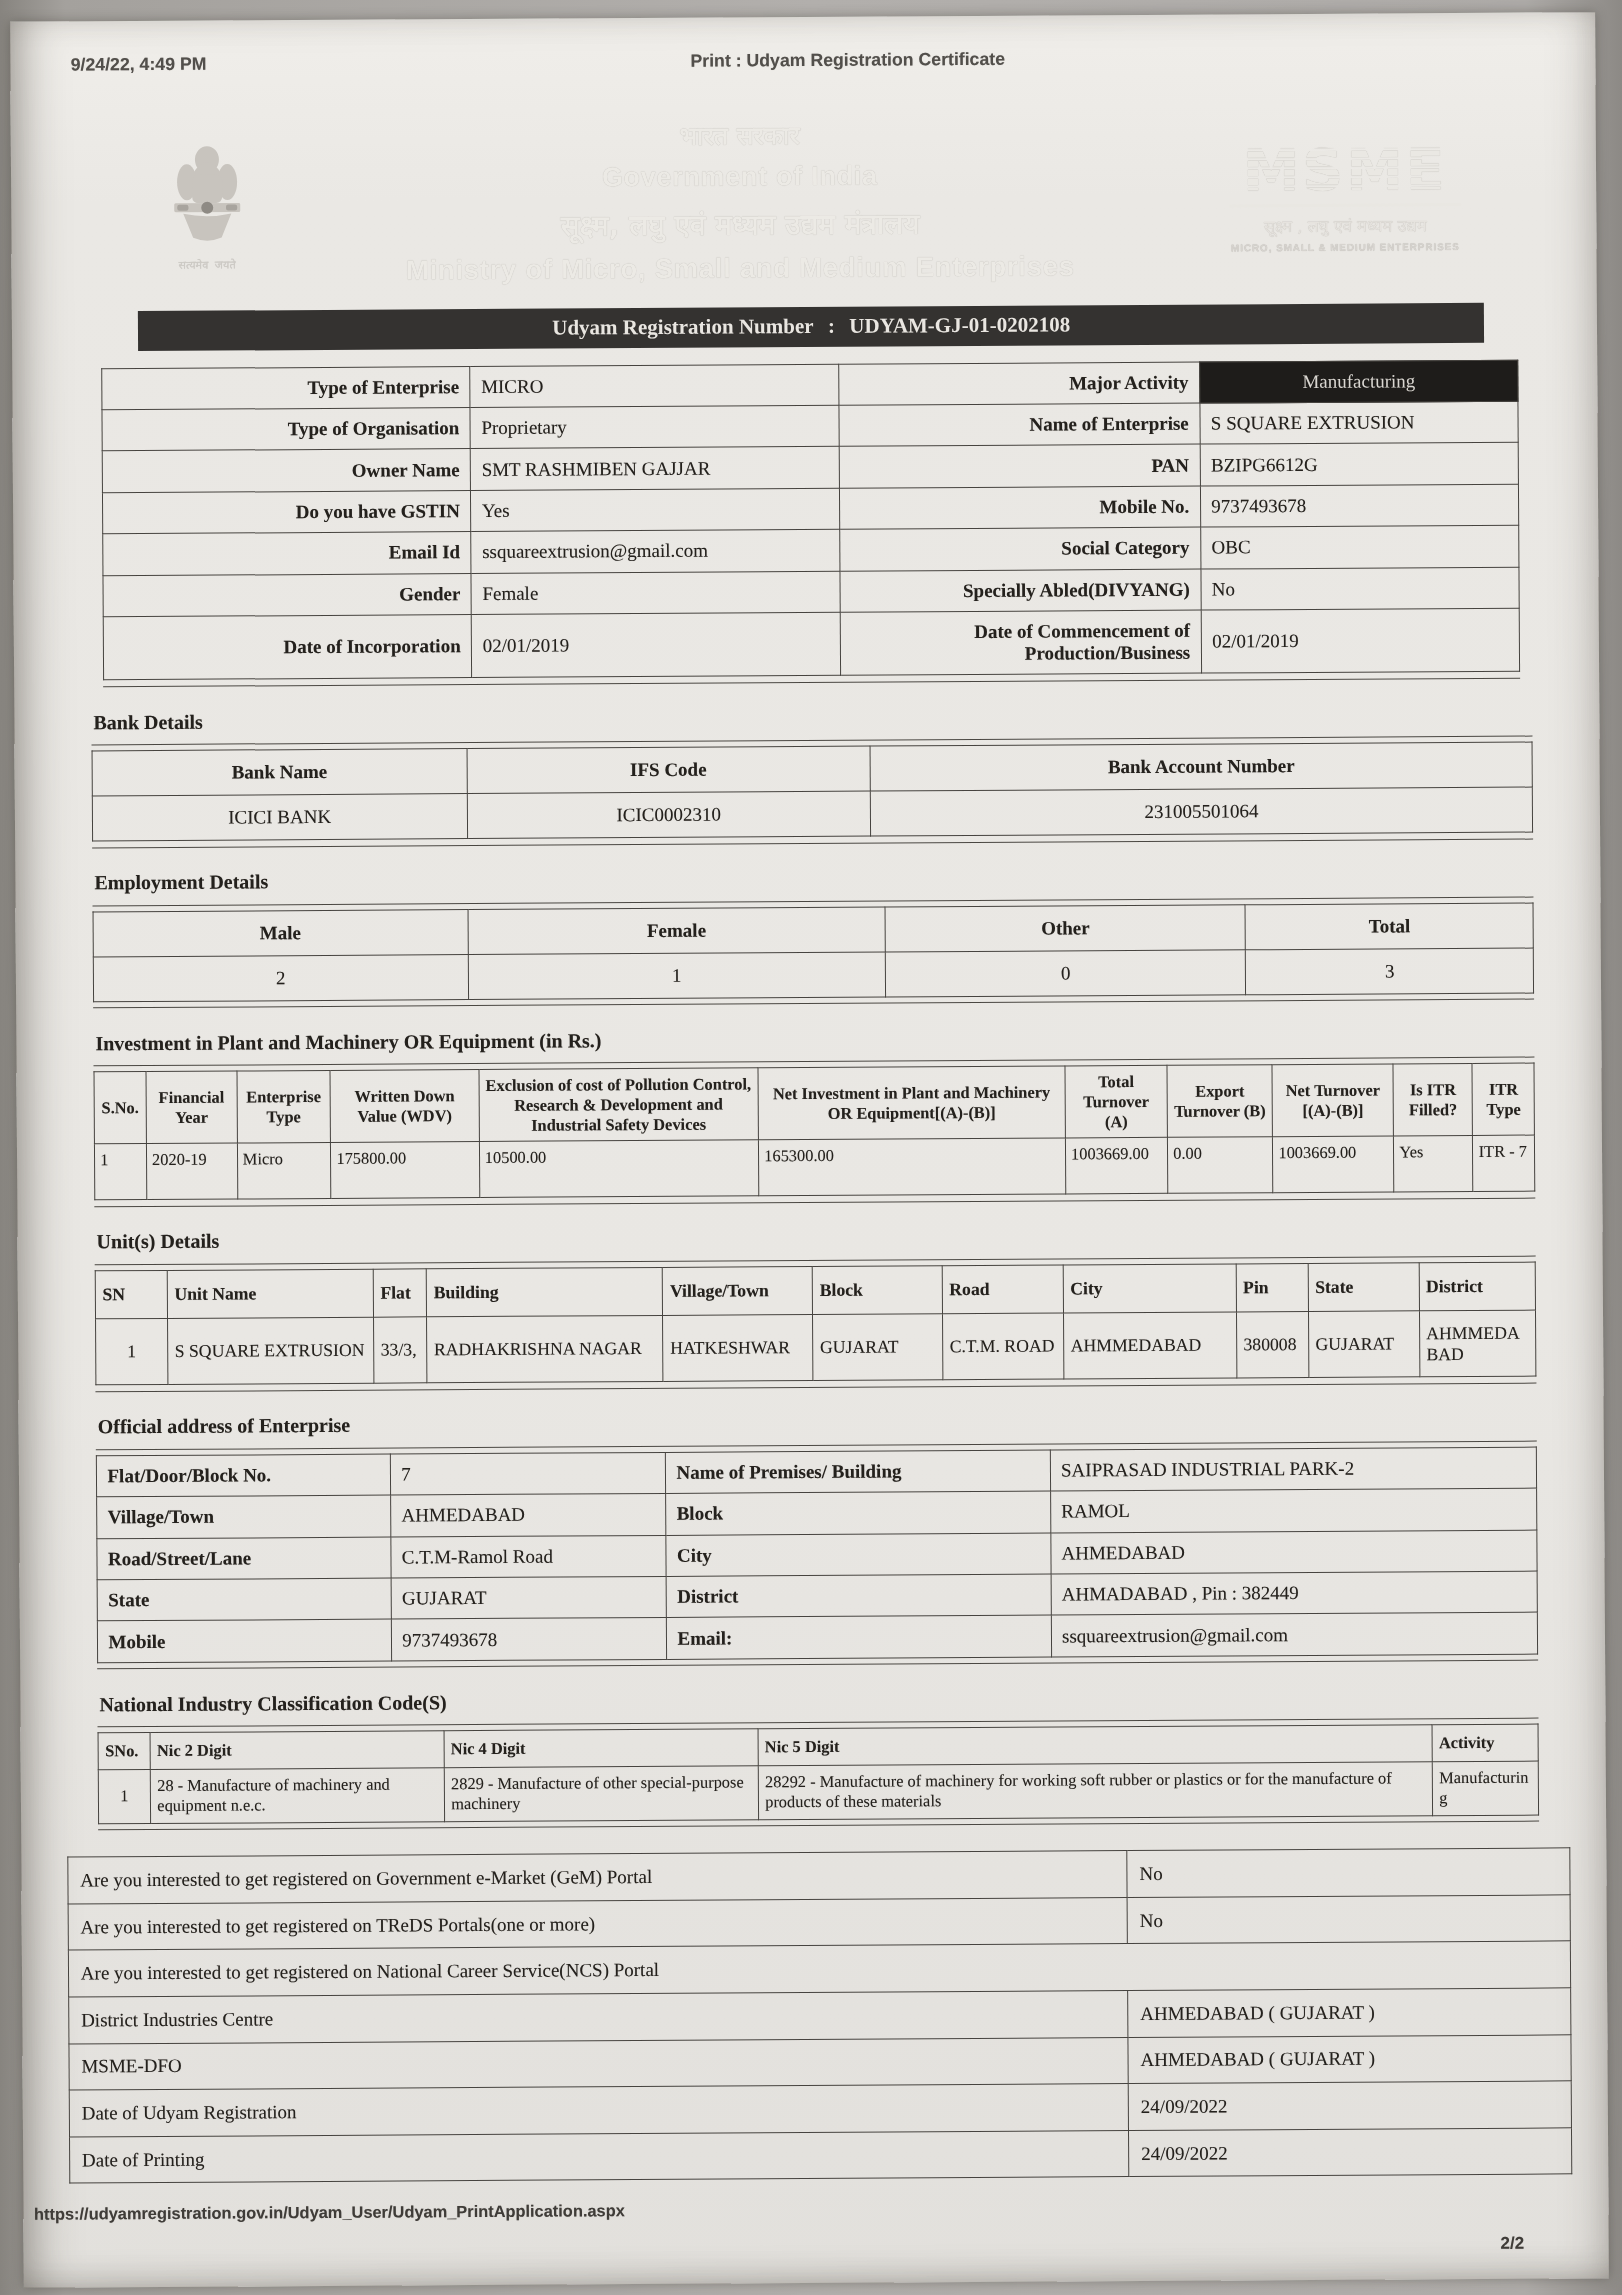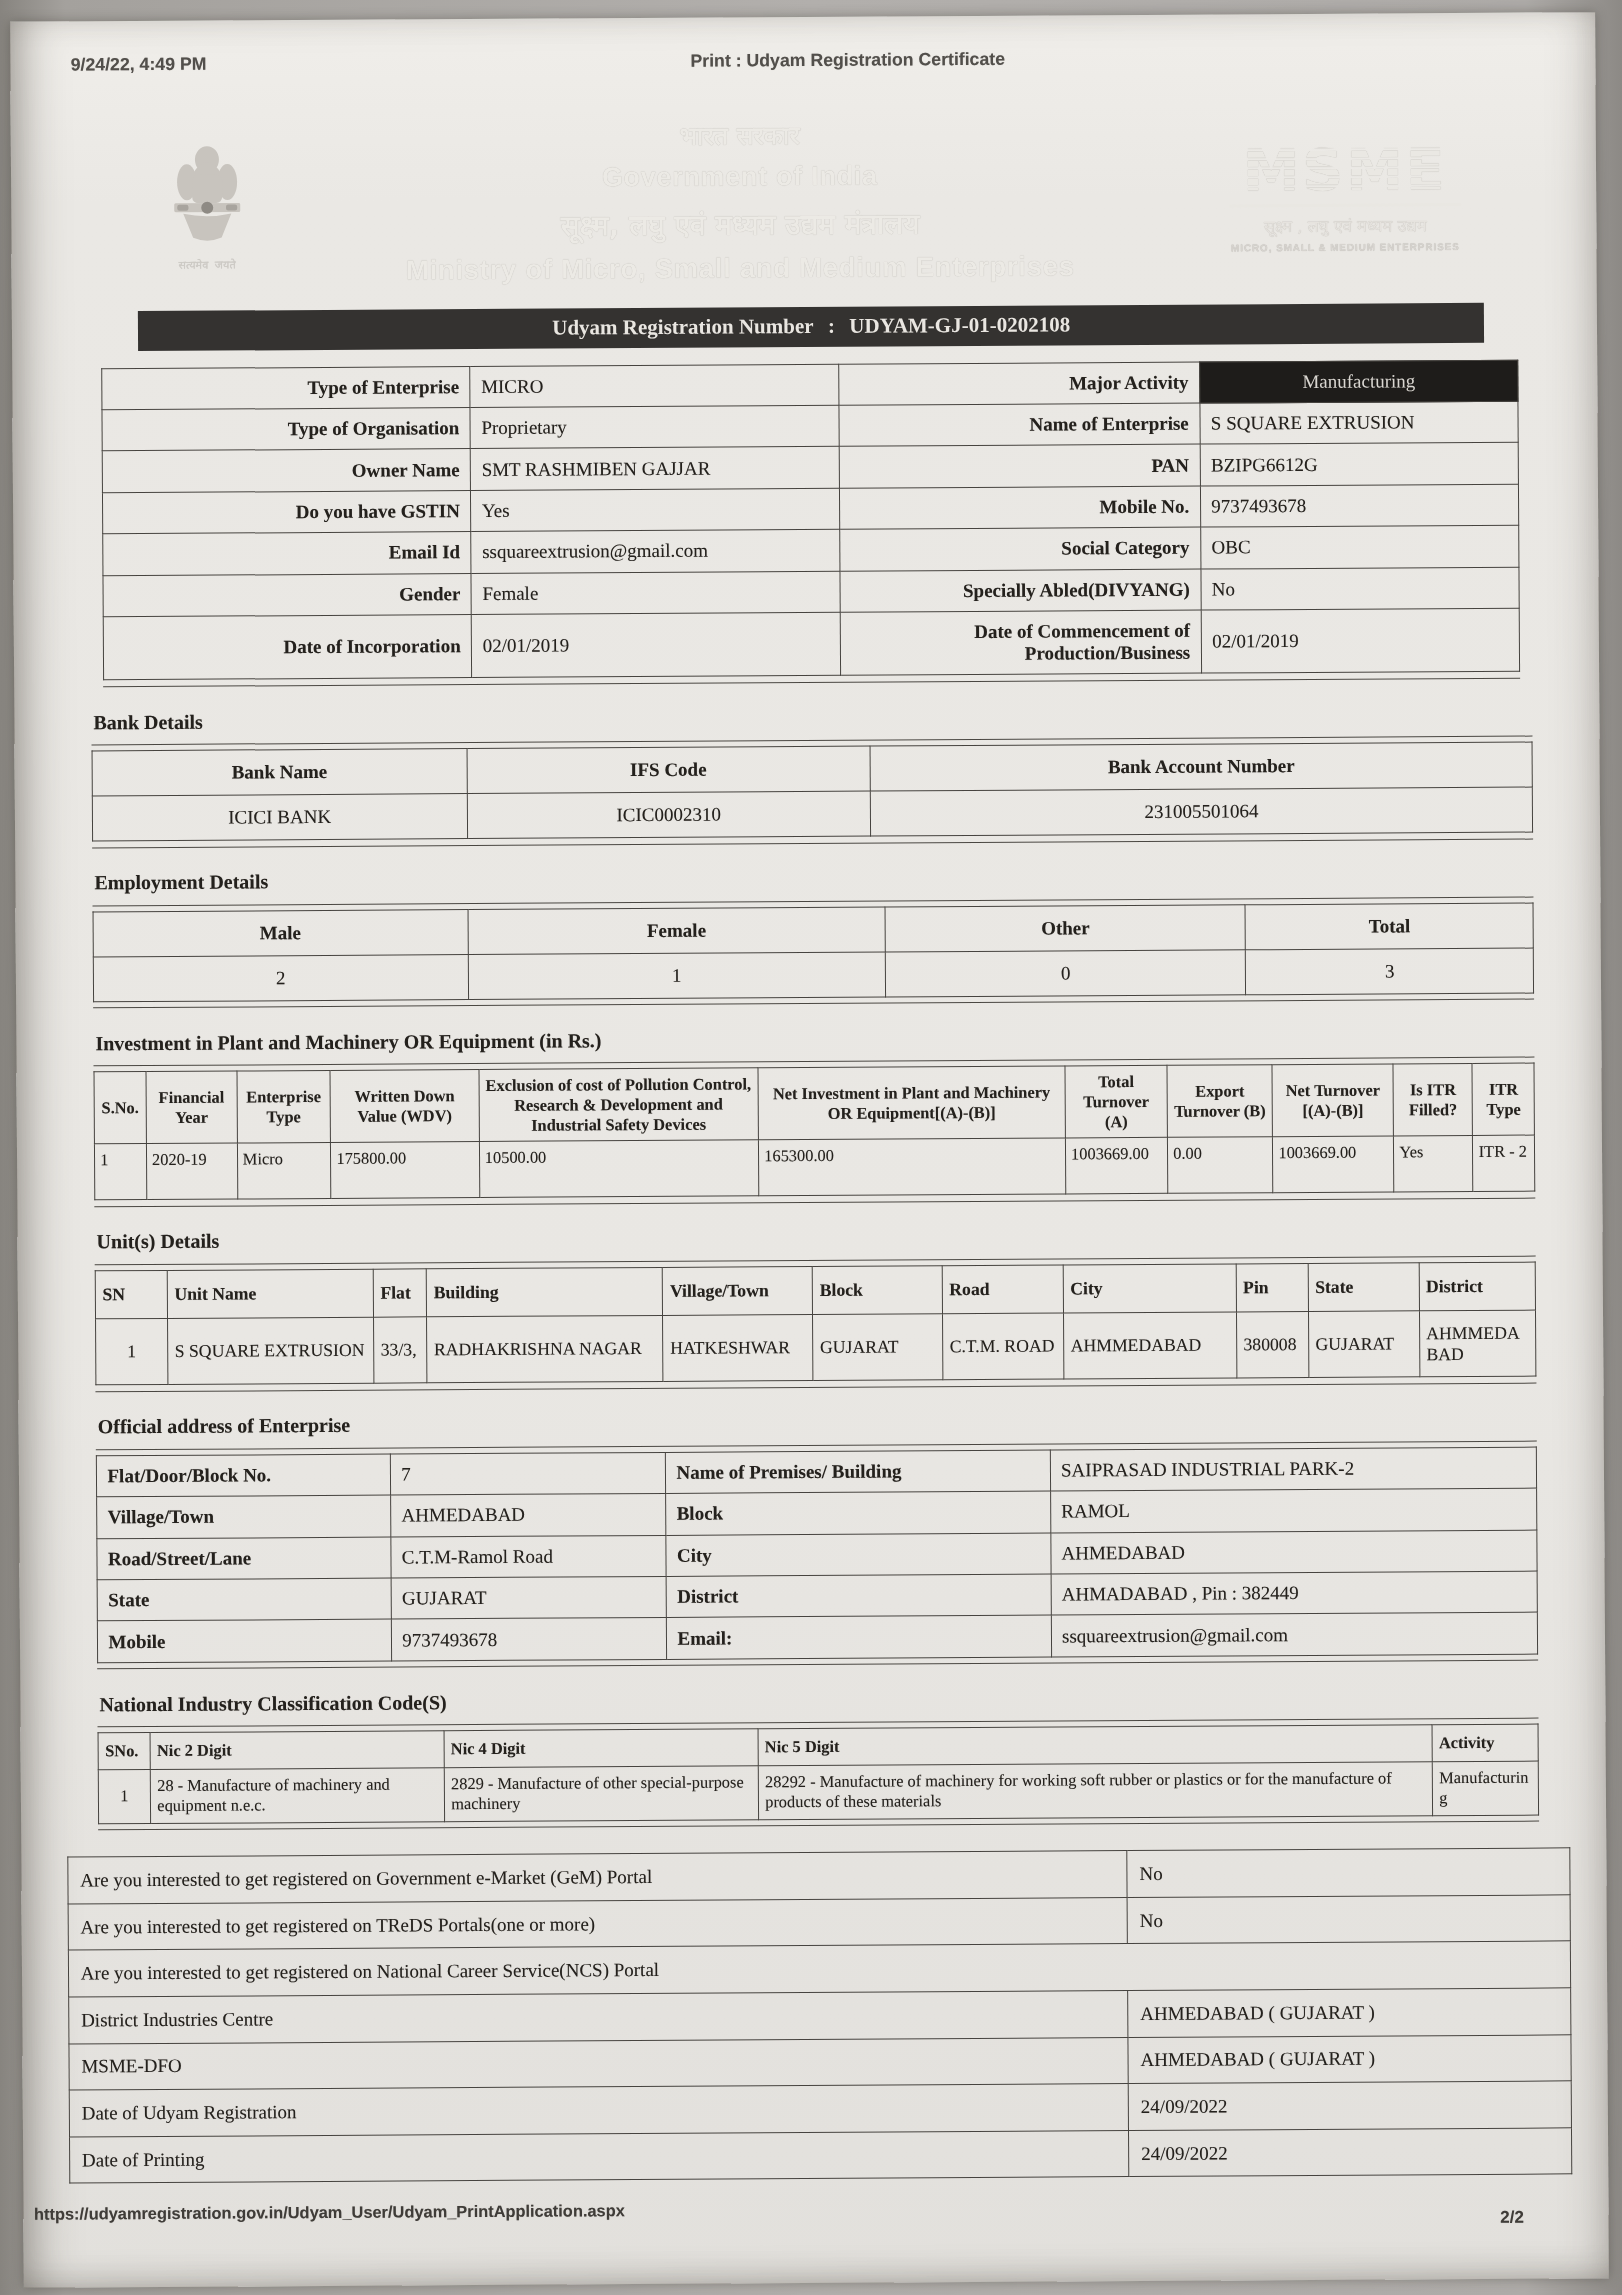--- a/index.html
+++ b/index.html
@@ -94,21 +94,21 @@
   
   .t-q{ margin-top:26px; font-size:19px; }
   .t-q td{ padding:11.8px 11.8px; text-align:left; }
   
   .footer-url{
     position:absolute; left:10.5px; bottom:64px;
     font-family:"Liberation Sans","DejaVu Sans",sans-serif;
     font-size:16.4px; color:#3f3c38; font-weight:bold;
   }
   .footer-page{
-    position:absolute; right:85px; bottom:51px;
+    position:absolute; right:85px; bottom:25px;
     font-family:"Liberation Sans","DejaVu Sans",sans-serif;
     font-size:17px; color:#3f3c38; font-weight:bold;
   }
 </style>
 </head>
 <body>
 
 <div class="paper">
 
   <div class="print-header">
@@ -300,21 +300,21 @@
         <td>1</td>
         <td>2020-19</td>
         <td>Micro</td>
         <td>175800.00</td>
         <td>10500.00</td>
         <td>165300.00</td>
         <td>1003669.00</td>
         <td>0.00</td>
         <td>1003669.00</td>
         <td>Yes</td>
-        <td>ITR - 2</td>
+        <td>ITR - 7</td>
       </tr>
     </tbody>
       </table>
   </div>
 
   <div class="section-heading">Unit(s) Details</div>
   <div class="rule-wrap">
     <table class="t-units">
       <colgroup>
         <col style="width:5%">

